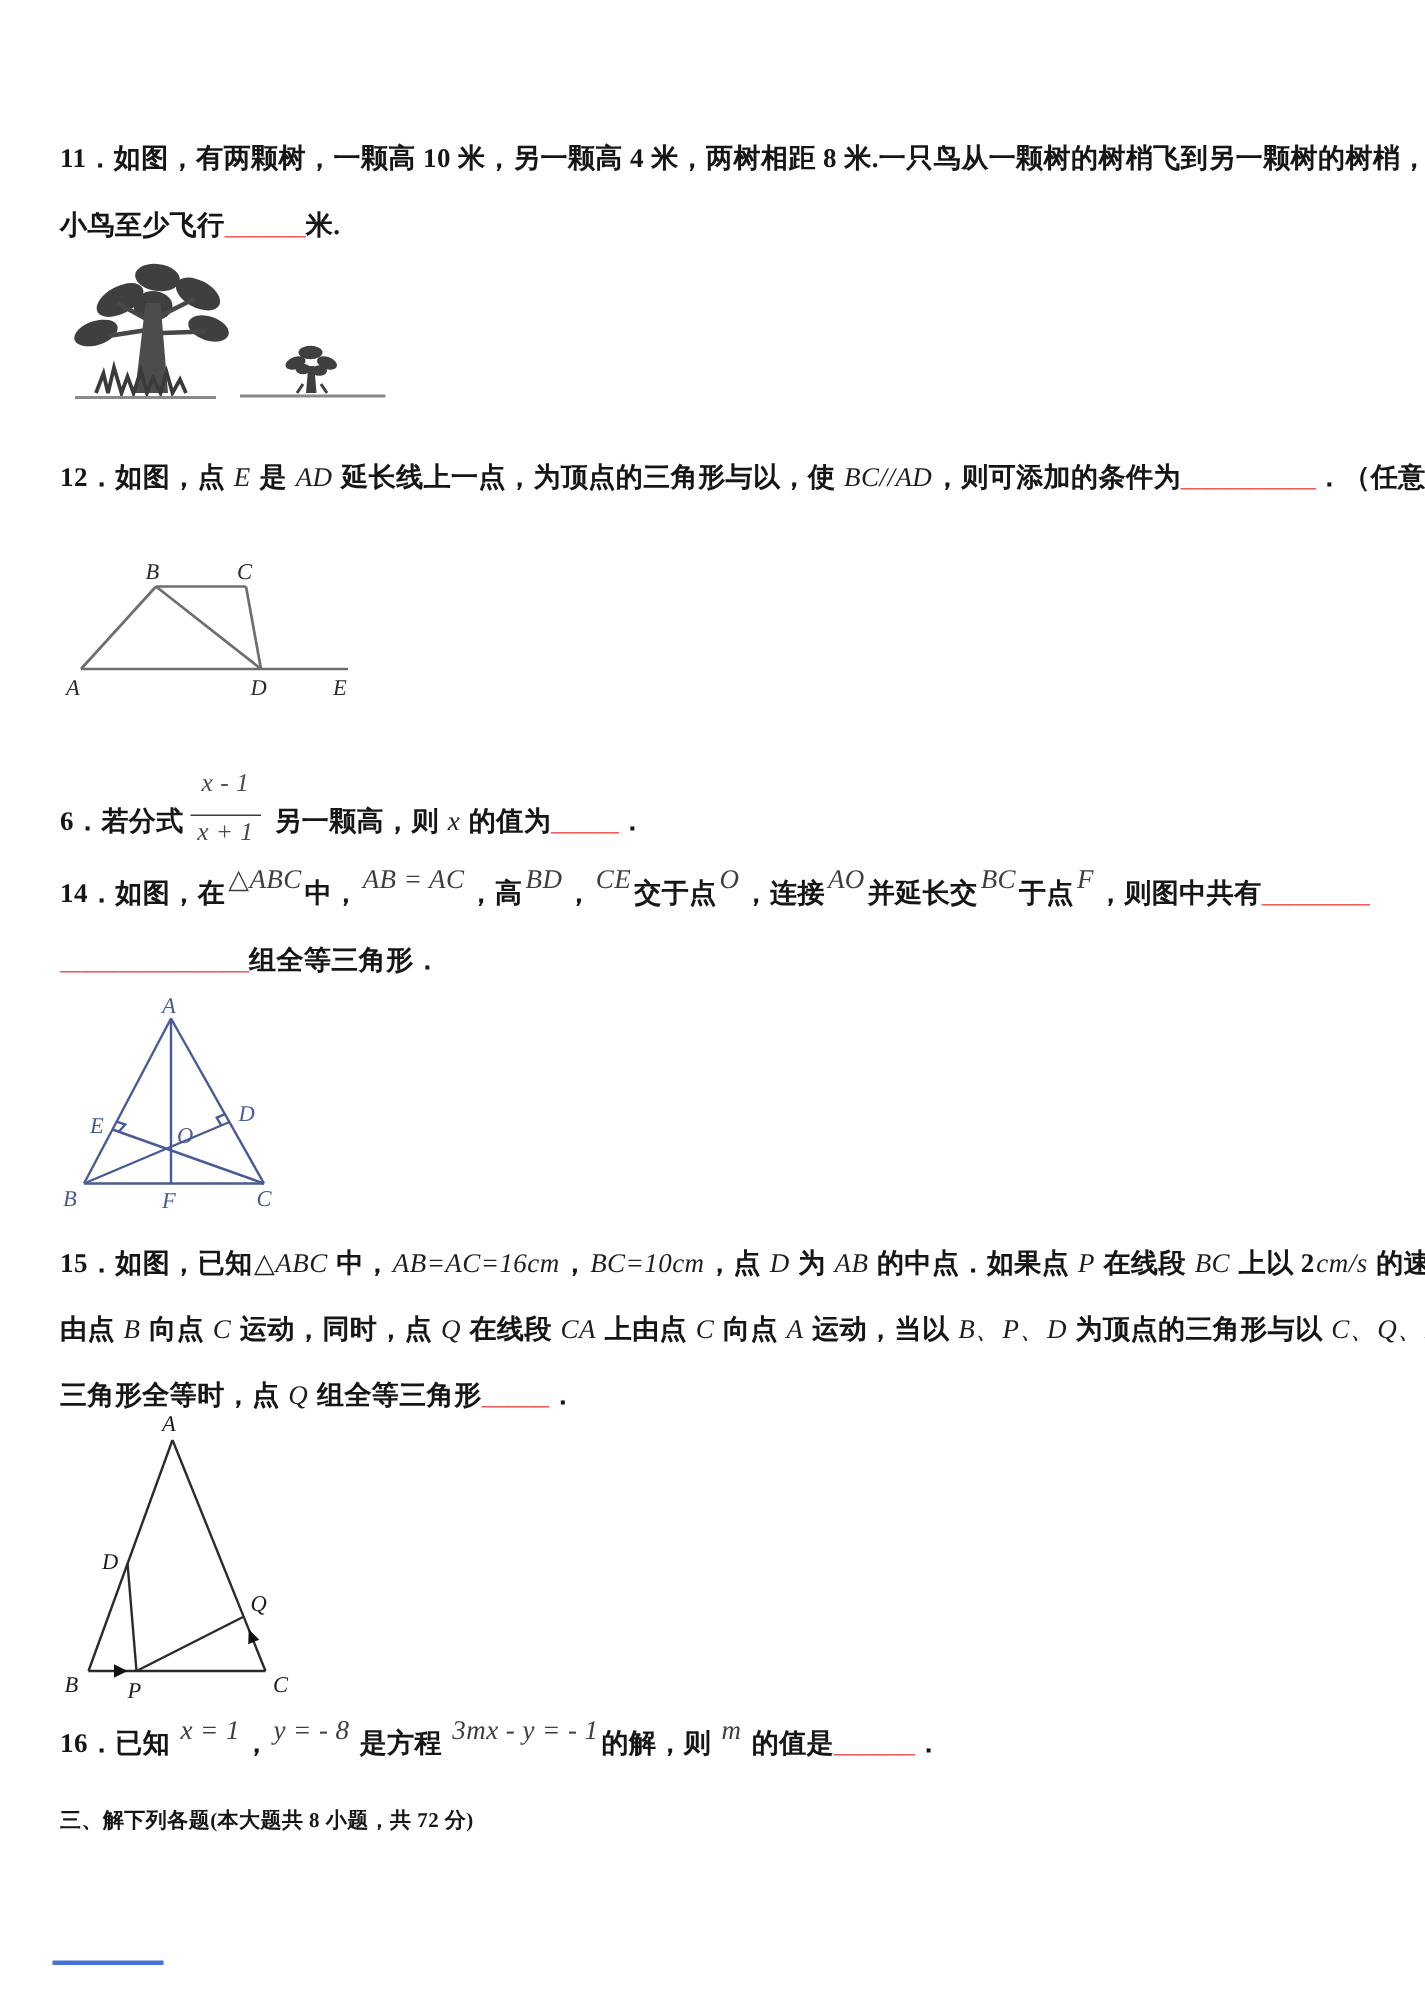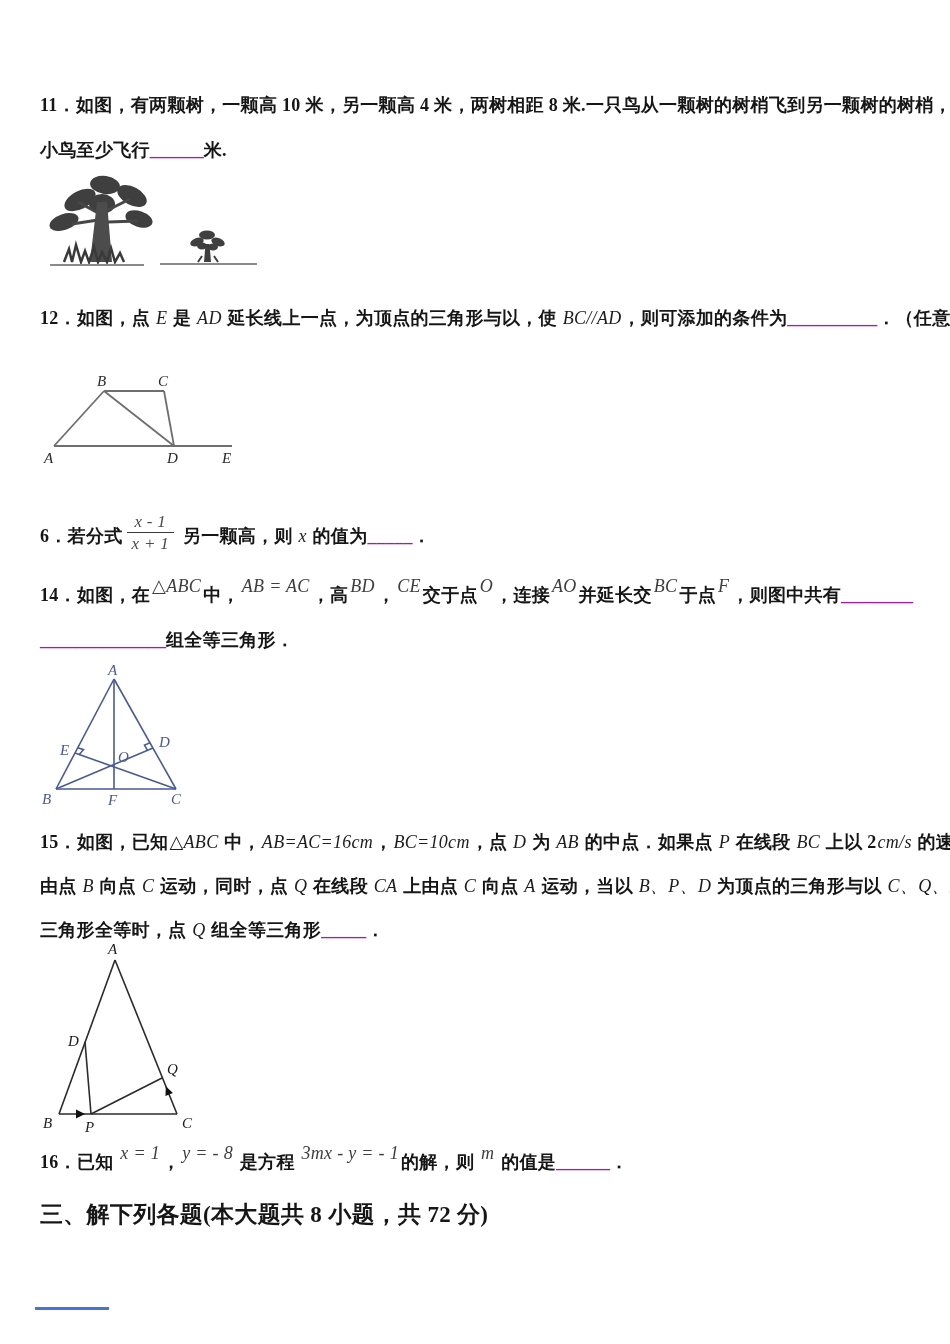--- a/index.html
+++ b/index.html
@@ -7,30 +7,30 @@
     position:relative;width:950px;height:1344px;background:#ffffff;overflow:hidden;
     font-family:"Liberation Serif","DejaVu Serif",serif;color:#161616;
   }
   .line{
     position:absolute;margin:0;font-size:18px;line-height:24px;
     font-weight:600;white-space:nowrap;letter-spacing:0.3px;
   }
   .seg-cn{font-weight:600;color:#161616;}
   .seg-math{font-style:italic;font-weight:500;color:#1d1d1d;padding:0 1px;}
   .seg-mathup{font-style:italic;font-weight:500;color:#3e3e3e;position:relative;top:-9px;padding:0 2px;}
-  .seg-blank{font-weight:700;letter-spacing:0;color:#a21caf;}
+  .seg-blank{font-weight:400;letter-spacing:0;color:#ef4444;}
   .fig{position:absolute;}
   .fig-label{font-family:"Liberation Serif","DejaVu Serif",serif;font-style:italic;font-size:15px;font-weight:500;}
   .frac{
     display:inline-block;vertical-align:-0.40em;text-align:center;
     font-style:italic;font-weight:500;color:#4a4a4a;line-height:1.12;margin:0 4px;font-size:17px;
   }
-  .frac .num{display:block;border-bottom:1.6px solid #3a3a3a;padding:0 5px 1px 5px;}
+  .frac .num{display:block;border-bottom:1.6px solid #3a3a3a;padding:0 5px 12px 5px;}
   .frac .den{display:block;padding:1px 5px 0 5px;}
-  .section-heading{font-weight:700;font-size:23px;}
+  .section-heading{font-weight:700;font-size:14px;}
   .bottom-rule{position:absolute;left:35px;top:1307px;width:74px;height:3px;background:#4a72d6;}
 </style>
 </head>
 <body>
 
 <div class="page">
 
   <p class="line" style="left:40px;top:93px"><span class="seg-cn">11．如图，有两颗树，一颗高 10 米，另一颗高 4 米，两树相距 8 米.一只鸟从一颗树的树梢飞到另一颗树的树梢，问</span></p>
   <p class="line" style="left:40px;top:138px"><span class="seg-cn">小鸟至少飞行</span><span class="seg-blank">______</span><span class="seg-cn">米.</span></p>
 

